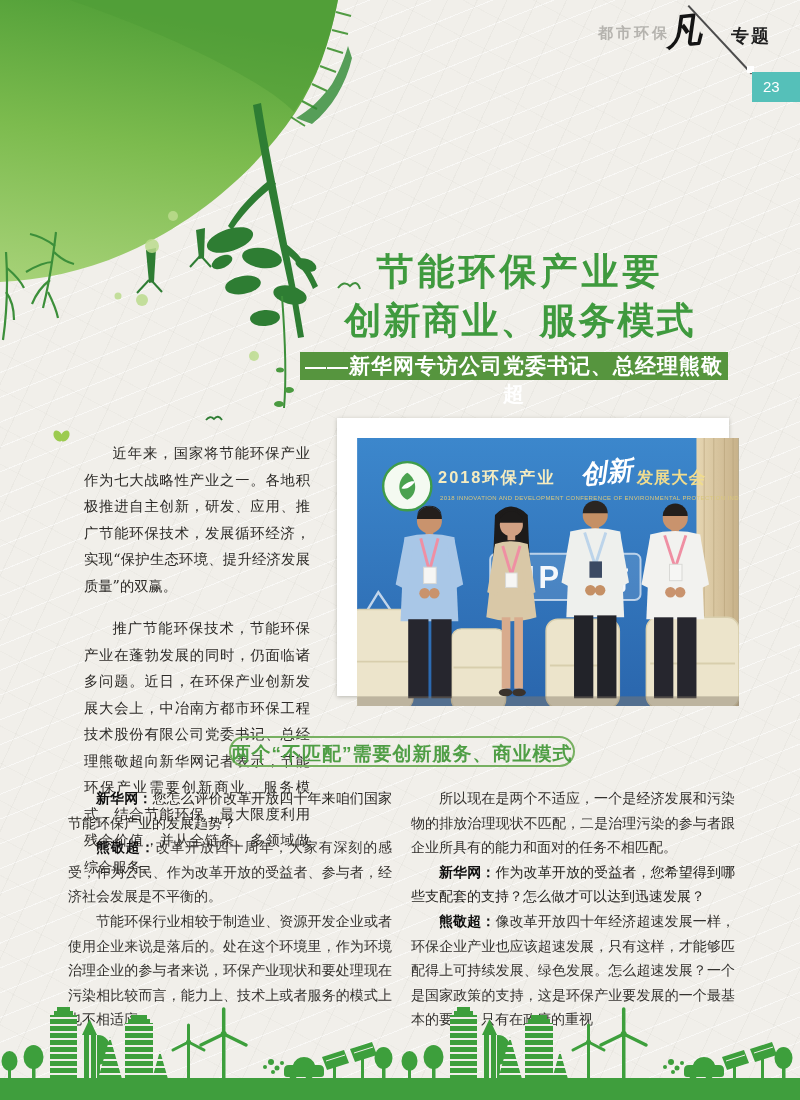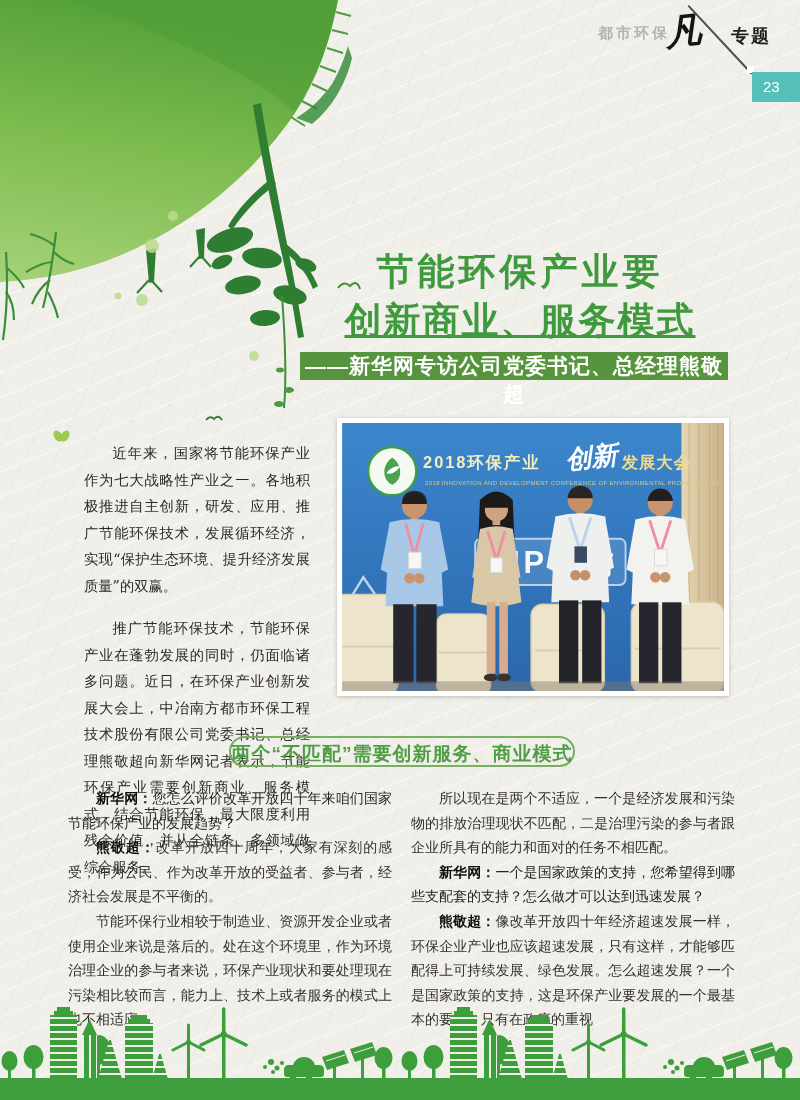--- a/index.html
+++ b/index.html
@@ -19,31 +19,31 @@
   #brand-glyph{left:665px;top:8px;font-family:"DejaVu Serif",serif;font-style:italic;font-weight:bold;font-size:36px;color:#141414;transform:rotate(-6deg);}
   #hdr-line{left:689px;top:5px;width:93px;height:2px;background:#4c4c4c;transform:rotate(47deg);transform-origin:0 0;}
   #section-label{left:731px;top:24px;font-size:18px;font-weight:bold;color:#1f1f1f;letter-spacing:2px;}
   #hdr-sq{left:747px;top:66px;width:7px;height:7px;background:#ffffff;}
   #page-box{left:752px;top:72px;width:48px;height:30px;background:#55c0b9;color:#fff;
     font-size:15px;line-height:30px;padding-left:11px;box-sizing:border-box;}
 
   
   #title{left:320px;top:248px;width:400px;text-align:center;color:#3f9a3e;font-weight:bold;}
   #title .t1{font-size:37px;letter-spacing:4px;line-height:48px;}
-  #title .t2{font-size:37px;letter-spacing:2px;line-height:50px;text-decoration:underline;}
+  #title .t2{font-size:37px;letter-spacing:2px;line-height:50px;}
   #subtitle-bar{left:300px;top:352px;width:428px;height:28px;background:#56953e;color:#ffffff;
     font-size:21px;font-weight:bold;line-height:28px;text-align:center;letter-spacing:1px;}
 
   
   #intro{left:68px;top:424px;width:258px;color:#2c2a27;
     font-family:"DejaVu Serif",serif;font-size:14.3px;line-height:26.5px;text-align:justify;}
   #intro p{margin:16px;text-indent:2em;}
 
   
-  #photo-frame{left:337px;top:418px;width:392px;height:278px;background:#fff;padding:5px;
+  #photo-frame{left:337px;top:418px;width:392px;height:278px;background:#fff;padding:20px;
     box-shadow:0 1px 4px rgba(60,60,50,.3);box-sizing:border-box;}
   #photo-frame svg{display:block;}
 
   
   #pill{left:229px;top:736px;width:346px;height:31px;border:2px solid #77b061;border-radius:17px;
     color:#4f9e45;font-size:19px;font-weight:bold;line-height:31px;text-align:center;letter-spacing:1px;box-sizing:border-box;}
 
   
   .qa-col{top:786px;width:324px;color:#2e2d2b;font-size:14px;line-height:24.6px;text-align:justify;}
   #qa-left{left:68px;}
@@ -283,21 +283,21 @@
 
   <div id="pill" class="abs">两个“不匹配”需要创新服务、商业模式</div>
 
   <div id="qa-left" class="qa-col abs">
     <p class="q"><b class="spk">新华网：</b><span>您怎么评价改革开放四十年来咱们国家节能环保产业的发展趋势？</span></p>
     <p class="a"><b class="spk">熊敬超：</b><span>改革开放四十周年，大家有深刻的感受，作为公民、作为改革开放的受益者、参与者，经济社会发展是不平衡的。</span></p>
     <p class="a"><b class="spk"></b><span>节能环保行业相较于制造业、资源开发企业或者使用企业来说是落后的。处在这个环境里，作为环境治理企业的参与者来说，环保产业现状和要处理现在污染相比较而言，能力上、技术上或者服务的模式上也不相适应。</span></p>
   </div>
   <div id="qa-right" class="qa-col abs">
     <p class="a"><b class="spk"></b><span>所以现在是两个不适应，一个是经济发展和污染物的排放治理现状不匹配，二是治理污染的参与者跟企业所具有的能力和面对的任务不相匹配。</span></p>
-    <p class="q"><b class="spk">新华网：</b><span>一个是国家政策的支持，您希望得到哪些支配套的支持？怎么做才可以达到迅速发展？</span></p>
+    <p class="q"><b class="spk">新华网：</b><span>作为改革开放的受益者，您希望得到哪些支配套的支持？怎么做才可以达到迅速发展？</span></p>
     <p class="a"><b class="spk">熊敬超：</b><span>像改革开放四十年经济超速发展一样，环保企业产业也应该超速发展，只有这样，才能够匹配得上可持续发展、绿色发展。怎么超速发展？一个是国家政策的支持，这是环保产业要发展的一个最基本的要素。只有在政府的重视</span></p>
   </div>
 
   <svg id="skyline" class="abs" width="800" height="95" viewBox="0 0 800 95">
     <defs>
       <pattern id="hs" width="8" height="7" patternUnits="userSpaceOnUse">
         <rect width="8" height="7" fill="#3d9f3c"></rect>
           <rect y="5" width="8" height="2" fill="#f0efea"></rect>
       </pattern>
       <pattern id="vs" width="7" height="8" patternUnits="userSpaceOnUse">

